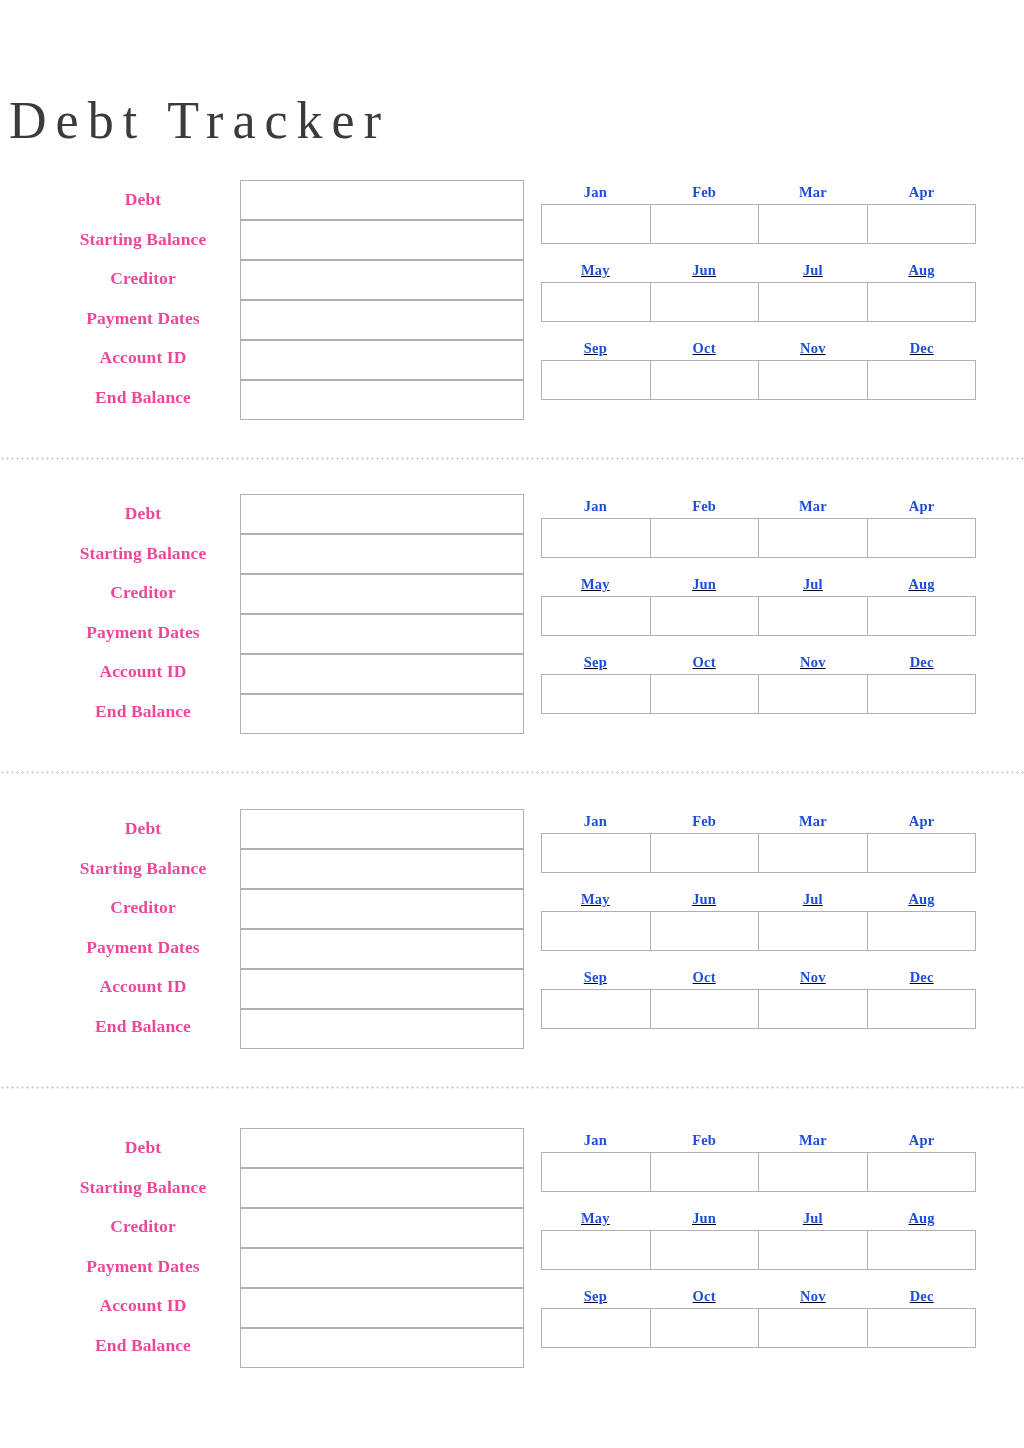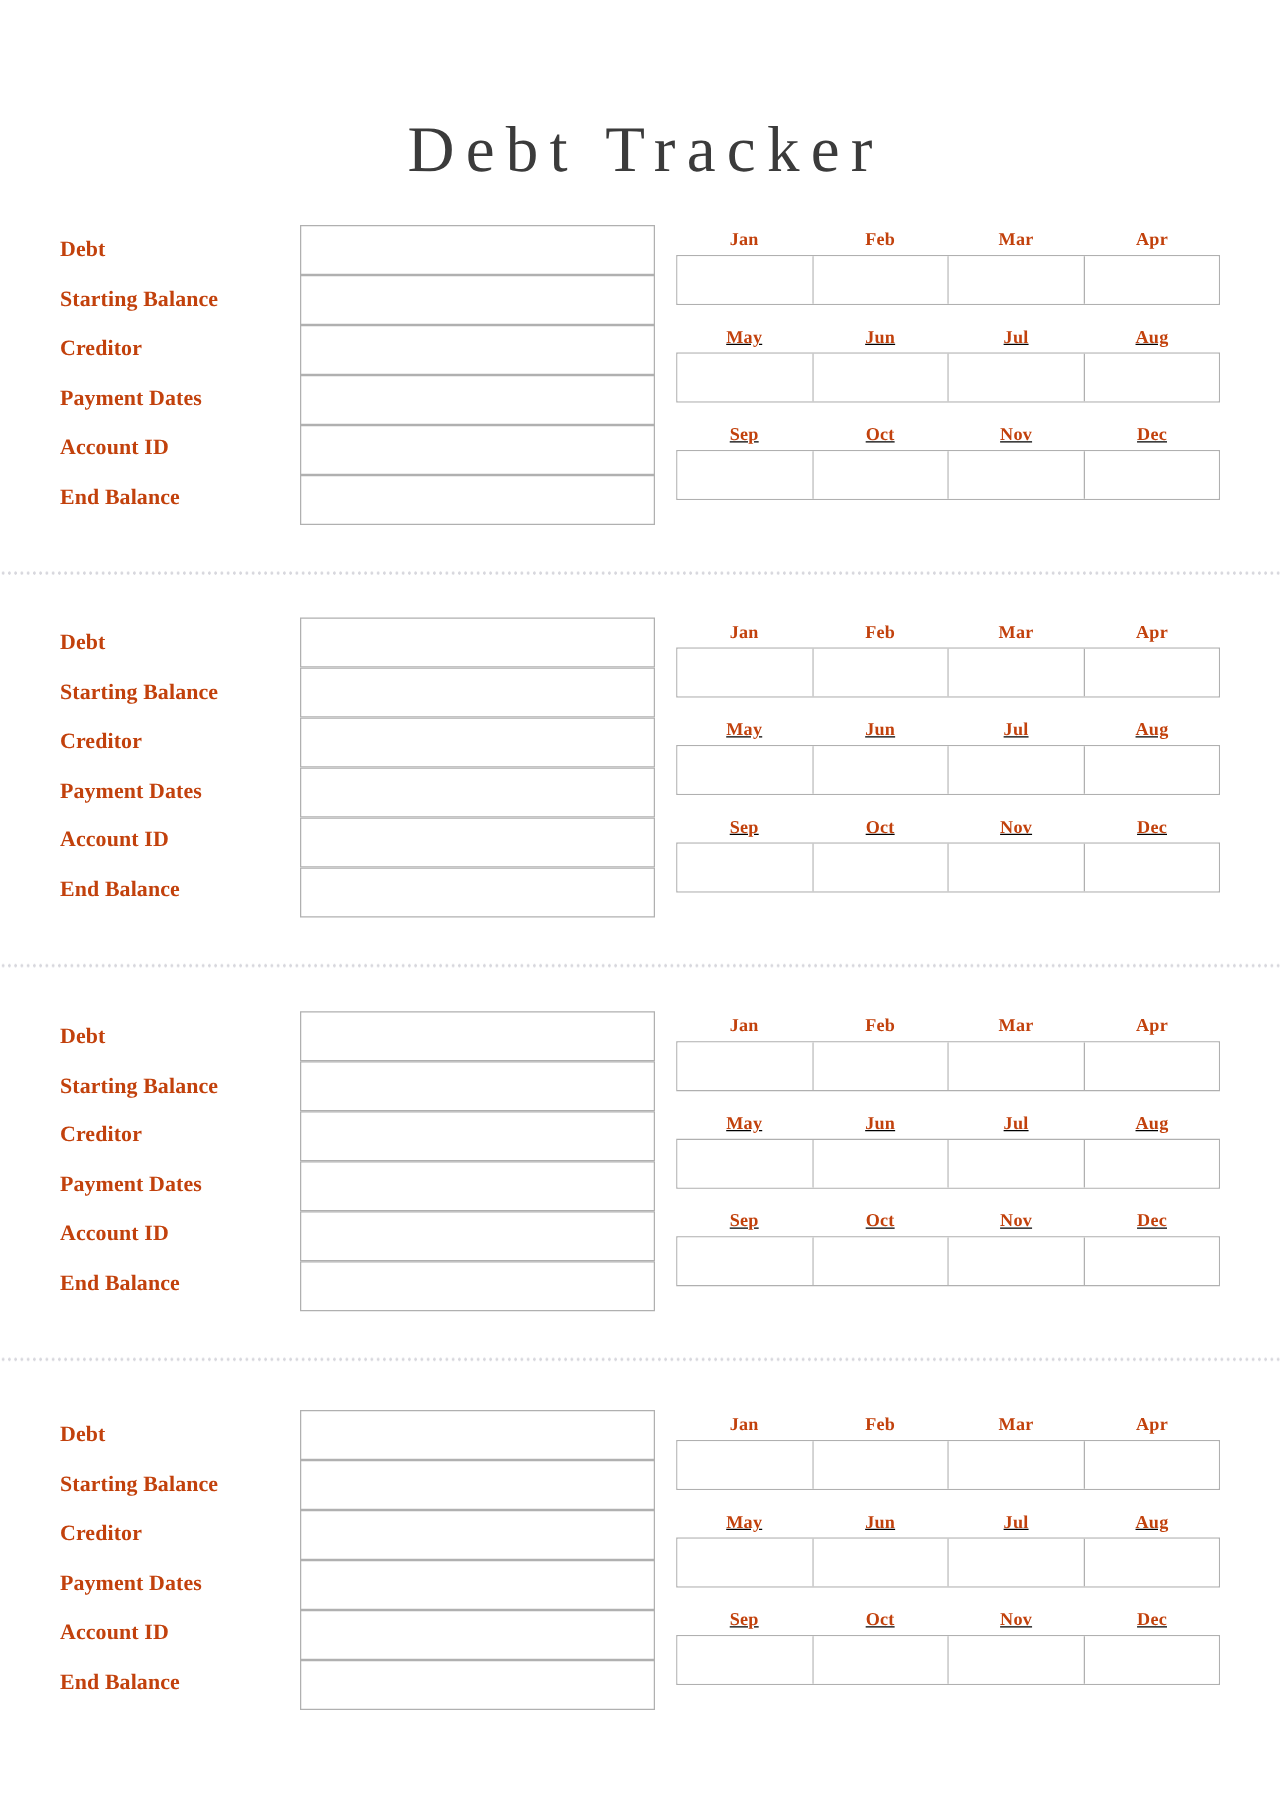--- a/index.html
+++ b/index.html
@@ -15,21 +15,21 @@
     font-family: "Liberation Serif", "DejaVu Serif", serif;
     -webkit-font-smoothing: antialiased;
   }
 
   
   .page-title {
     position: absolute;
     left: 0;
     top: 60px;
     width: 1024px;
-    text-align: center;
+    text-align: left;
     font-family: "Liberation Serif", "DejaVu Serif", serif;
     font-size: 52px;
     font-weight: 400;
     letter-spacing: 9px;
     color: #3b3b3b;
     line-height: 1;
     text-indent: 9px;
   }
 
   
@@ -46,23 +46,24 @@
     left: 48px;
     top: 0;
     width: 190px;
   }
   .field-label {
     height: 39.5px;
     line-height: 39.5px;
     font-family: "Liberation Serif", "DejaVu Serif", serif;
     font-weight: 700;
     font-size: 17.5px;
-    color: #c2410c;
+    color: #ec4899;
     white-space: nowrap;
     letter-spacing: 0.1px;
+    text-align: center;
   }
 
   
   .field-boxes {
     position: absolute;
     left: 240px;
     top: 0;
     width: 284px;
   }
   .field-box {
@@ -90,21 +91,21 @@
   .month-head-row {
     display: flex;
     width: 435px;
   }
   .month-name {
     flex: 1 1 0;
     text-align: center;
     font-family: "Liberation Serif", "DejaVu Serif", serif;
     font-weight: 700;
     font-size: 14.5px;
-    color: #c2410c;
+    color: #1d4ed8;
     line-height: 24px;
     height: 24px;
     letter-spacing: 0.2px;
   }
   .month-cell-row {
     display: flex;
     width: 435px;
     box-sizing: border-box;
     border: 1px solid #b0b0b0;
     height: 40px;

